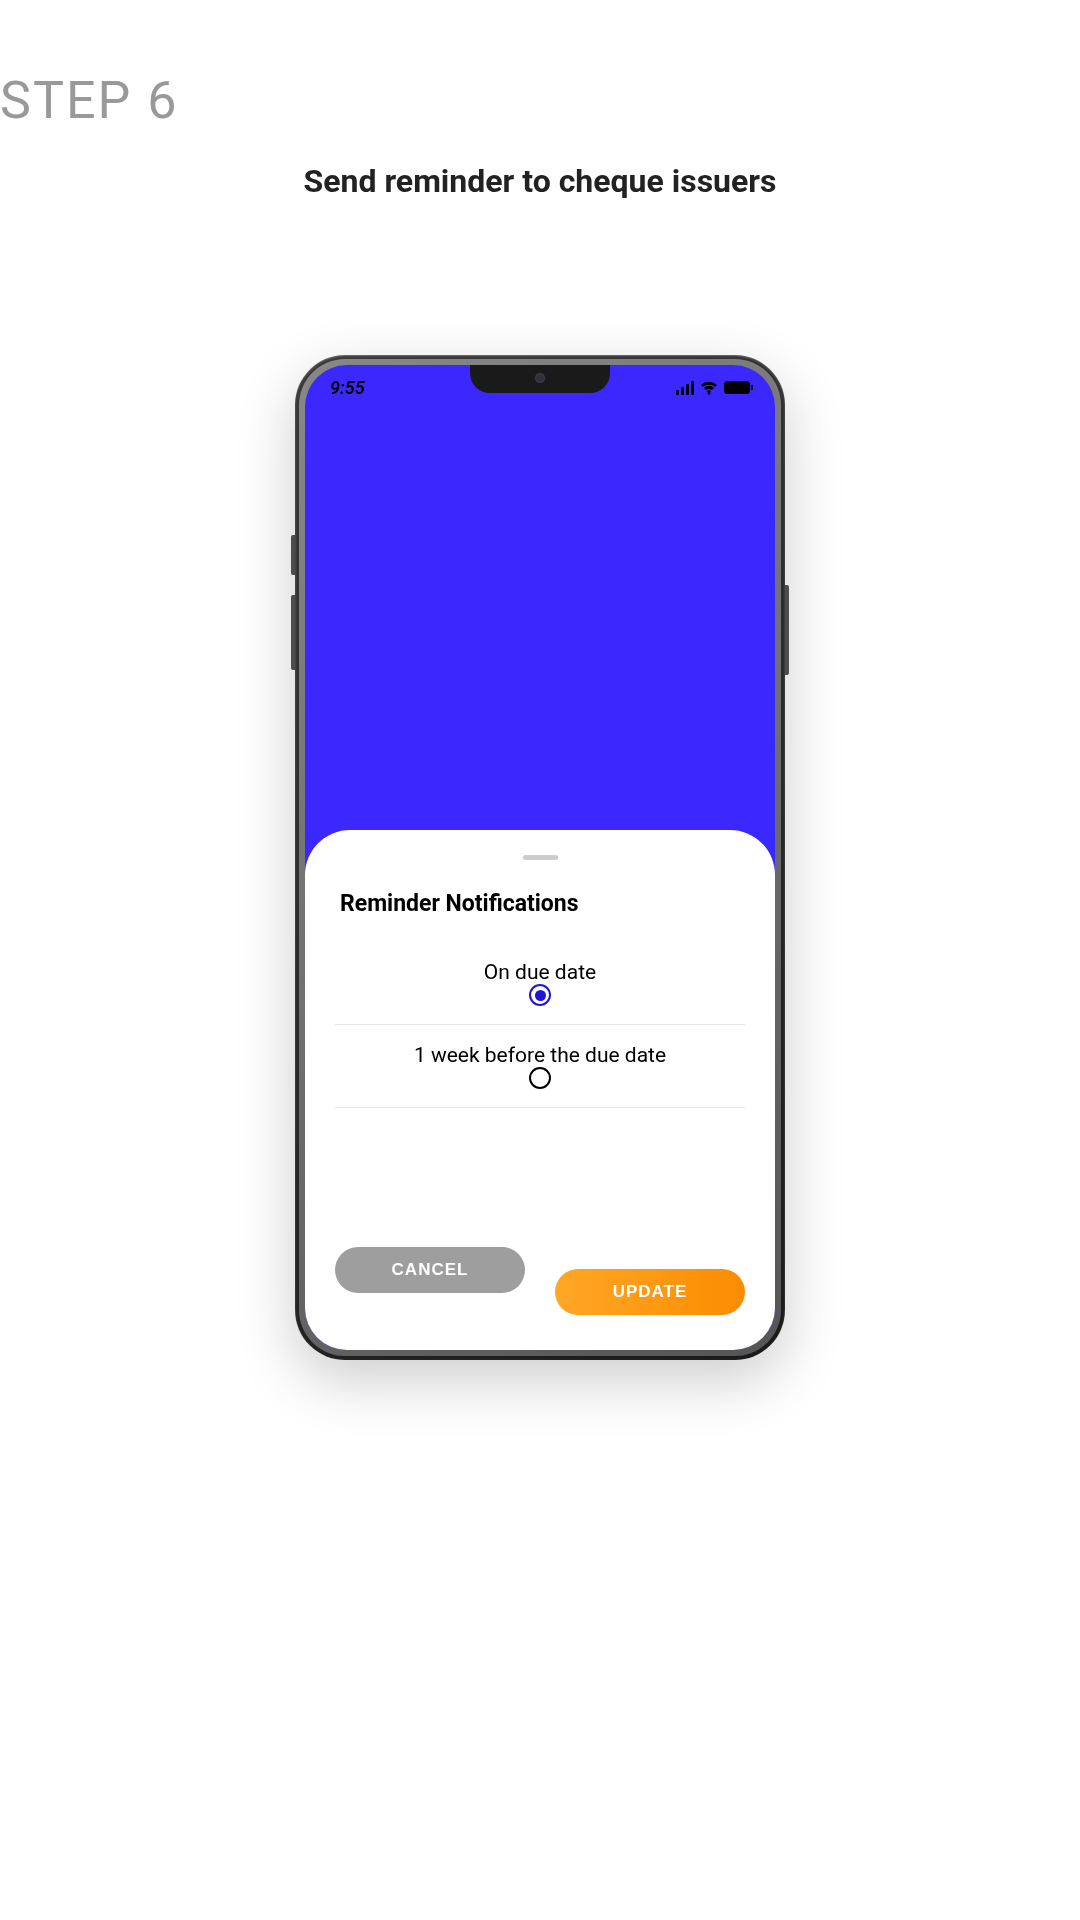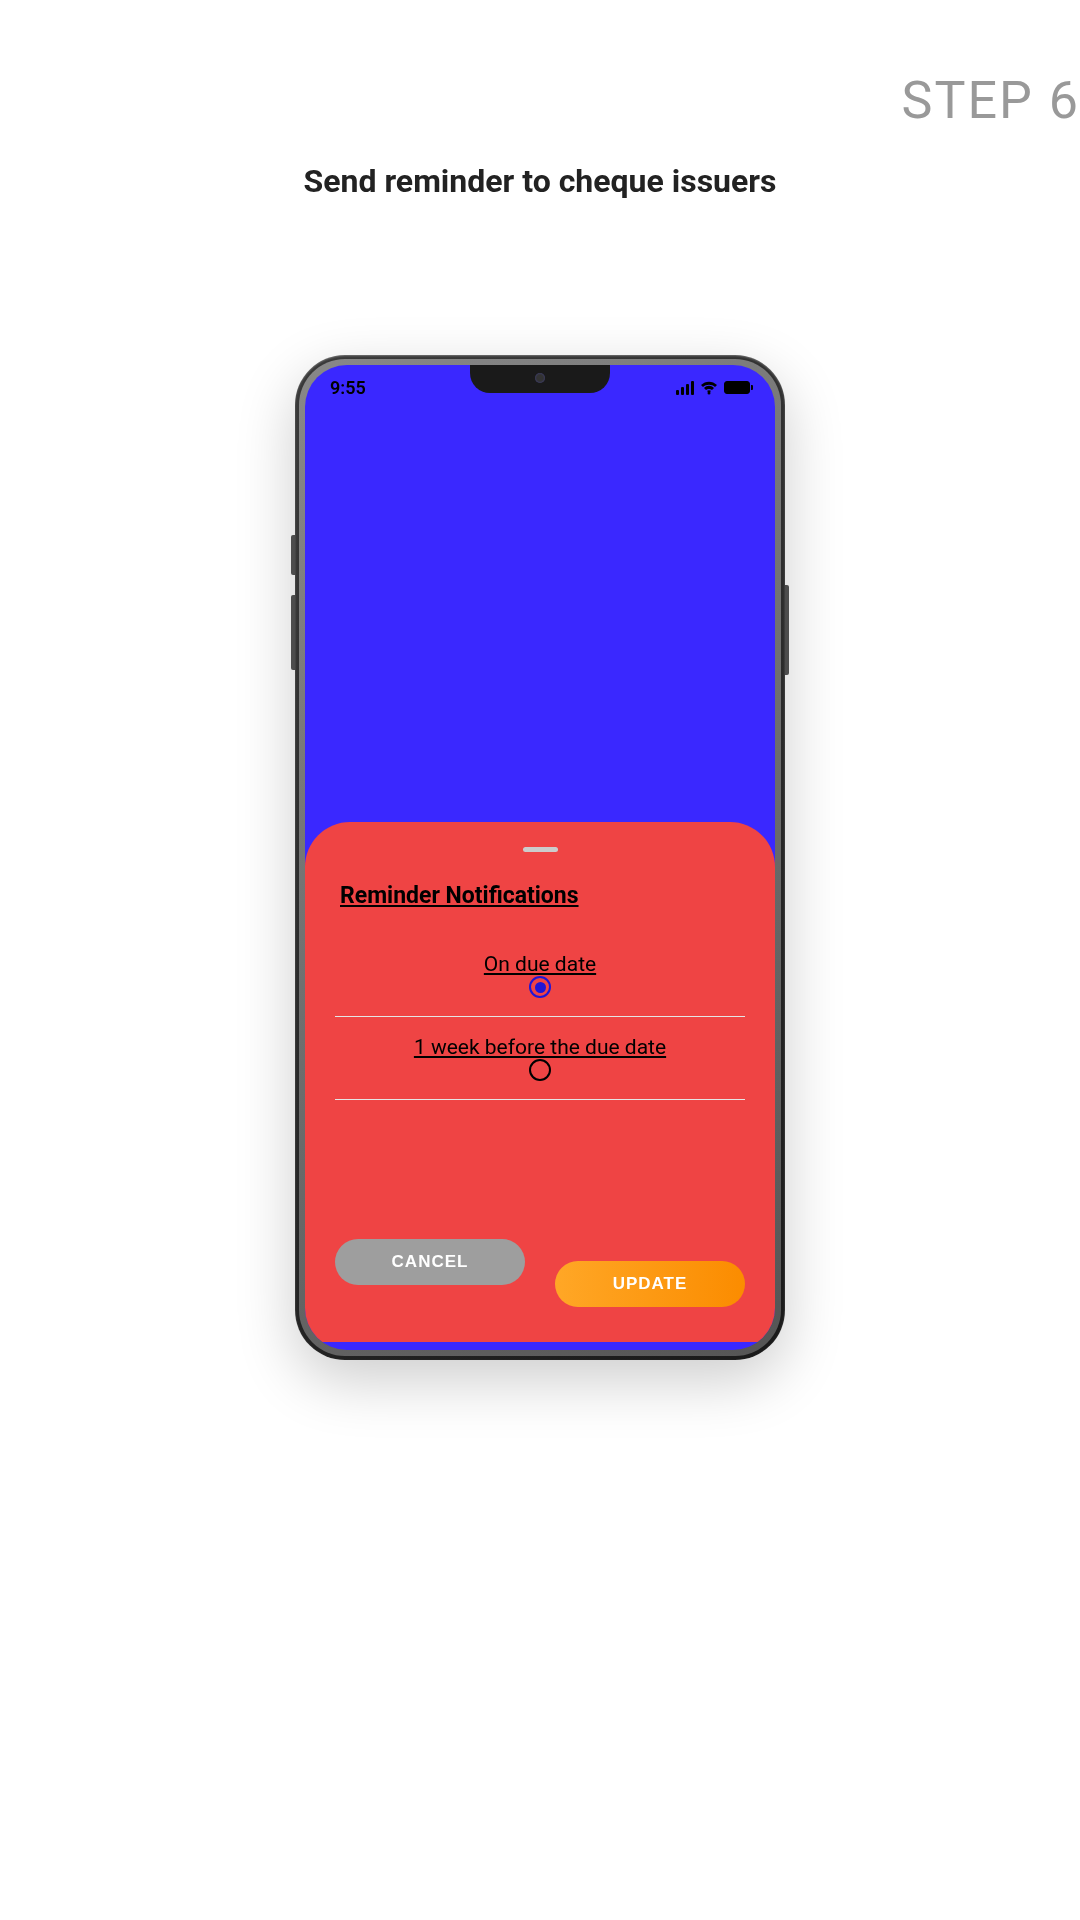--- a/index.html
+++ b/index.html
@@ -10,21 +10,21 @@
     
     body {
       font-family: -apple-system, BlinkMacSystemFont, 'Segoe UI', Roboto, Helvetica, Arial, sans-serif;
       background: #ffffff;
       width: 1080px;
       height: 1920px;
       position: relative;
     }
     
     .step-label {
-      text-align: right;
+      text-align: left;
       font-size: 52px;
       color: #999999;
       font-weight: 400;
       margin-top: 70px;
       letter-spacing: 2px;
     }
     
     .step-description {
       text-align: center;
       font-size: 32px;
@@ -135,20 +135,21 @@
       position: absolute;
       top: 0;
       left: 0;
       right: 0;
       height: 45px;
       display: flex;
       justify-content: space-between;
       align-items: center;
       padding: 12px 25px;
       z-index: 5;
+      font-style: italic;
     }
     
     .status-time {
       color: #000;
       font-size: 18px;
       font-weight: 600;
     }
     
     .status-icons {
       display: flex;
@@ -195,29 +196,28 @@
       right: -4px;
       top: 3px;
       width: 2px;
       height: 5px;
       background: #000;
       border-radius: 0 1px 1px 0;
     }
     
     .bottom-sheet {
       position: absolute;
-      bottom: 8px;
+      bottom: 0;
       left: 0;
       right: 0;
       height: 520px;
-      background: #ef4444;
+      background: #ffffff;
       border-radius: 45px 45px 0 0;
       padding: 20px 30px 30px 30px;
       z-index: 3;
-      text-decoration: underline;
     }
     
     .sheet-handle {
       width: 35px;
       height: 5px;
       background: #cccccc;
       border-radius: 3px;
       margin: 5px auto 30px auto;
     }
     

